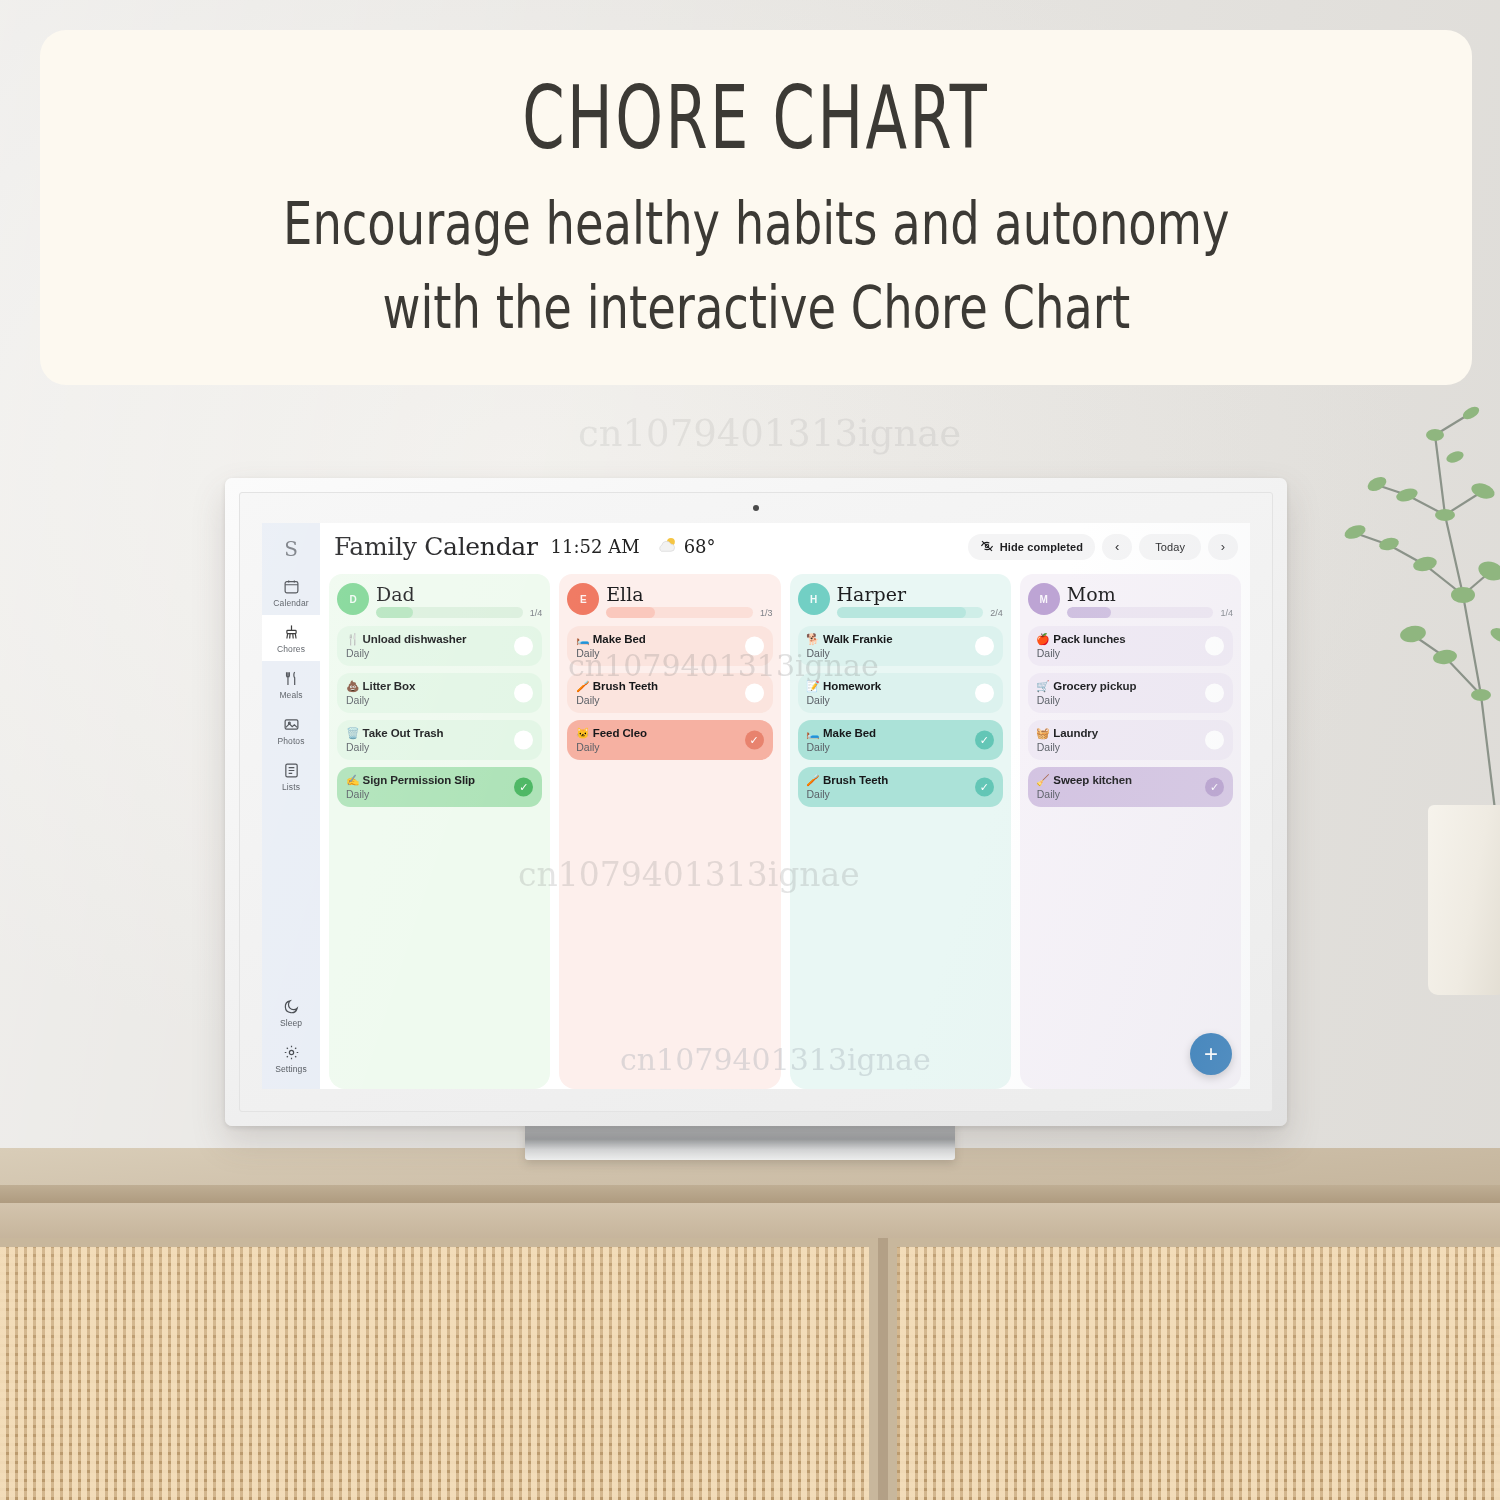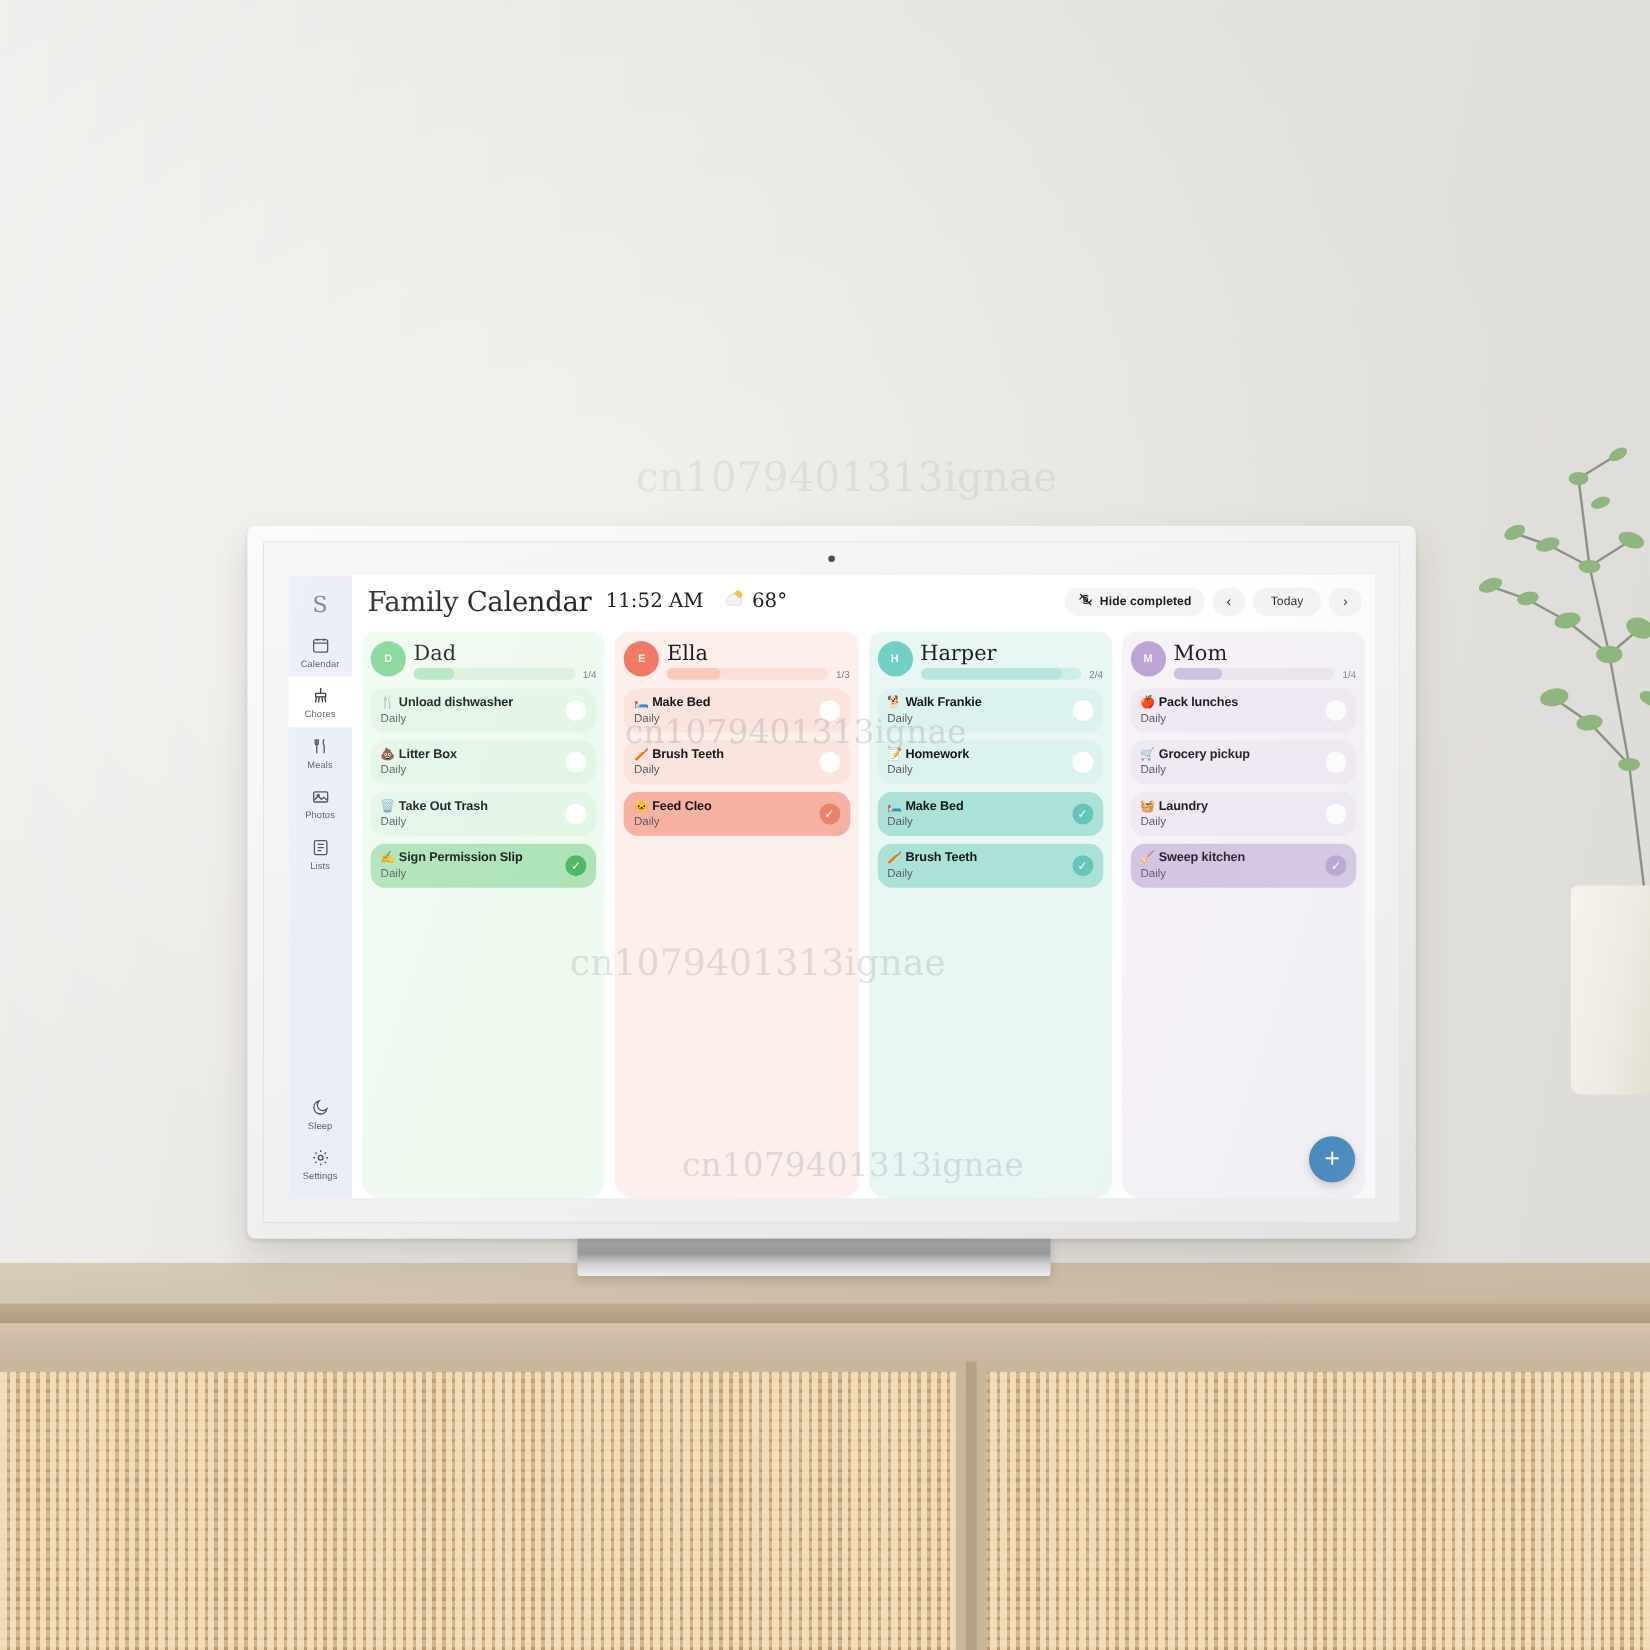--- a/index.html
+++ b/index.html
@@ -305,20 +305,27 @@
   <div class="cab-rail"></div>
   <div class="cab-door left"></div>
   <div class="cab-gap"></div>
   <div class="cab-door right"></div>
 
   <div class="wm a">cn1079401313ignae</div>
   <div class="wm b">cn1079401313ignae</div>
   <div class="wm c">cn1079401313ignae</div>
   <div class="wm d">cn1079401313ignae</div>
 
+  <div id="title-card">
+    <div id="title-main">CHORE CHART</div>
+    <div id="title-sub">
+      <div>Encourage healthy habits and autonomy</div>
+      <div>with the interactive Chore Chart</div>
+    </div>
+  </div>
 
   <div id="device">
     <div id="device-inner">
       <div id="camera-dot"></div>
 
       <div id="screen">
 
         <div id="sidebar">
           <div id="logo">S</div>
 

